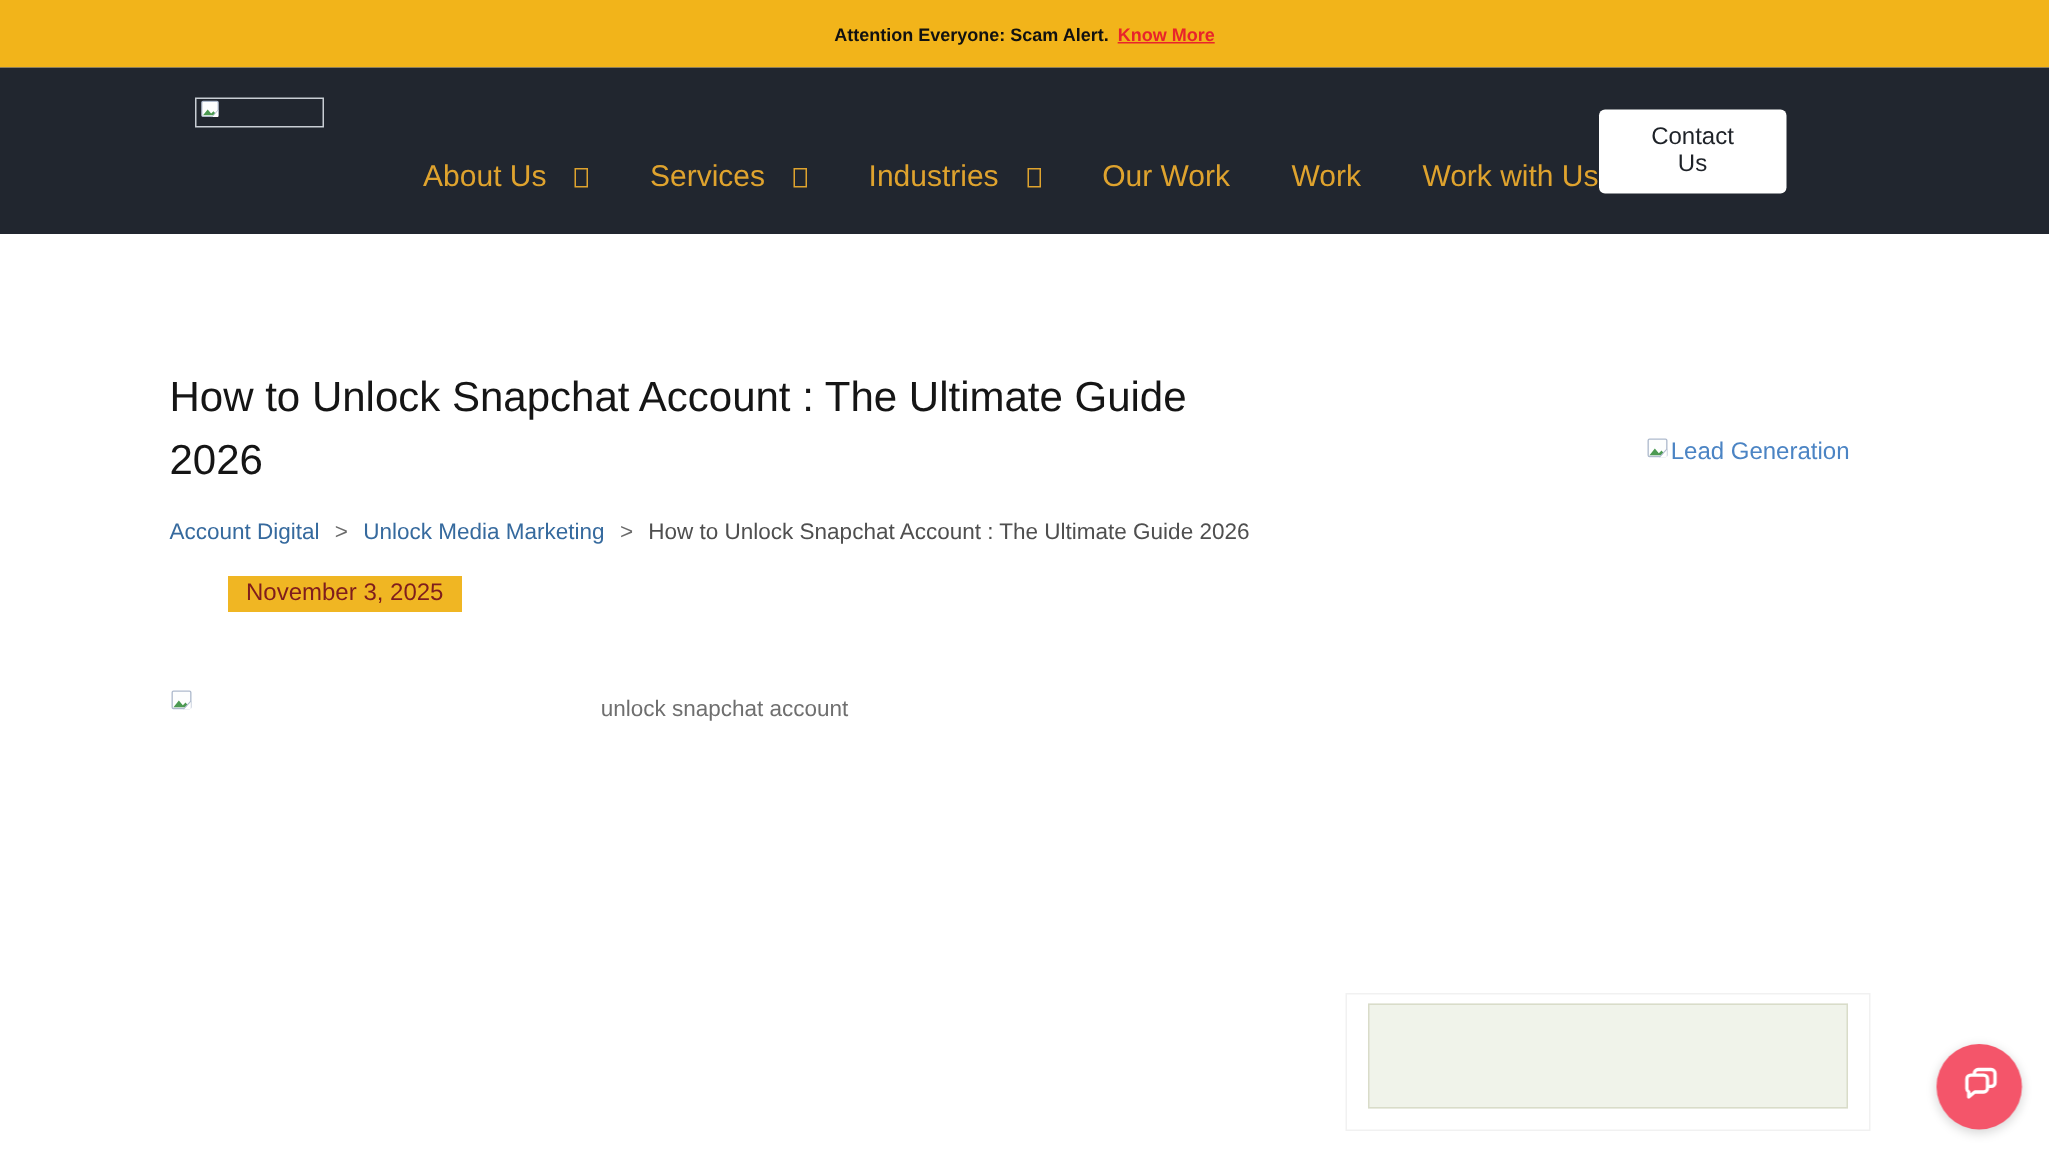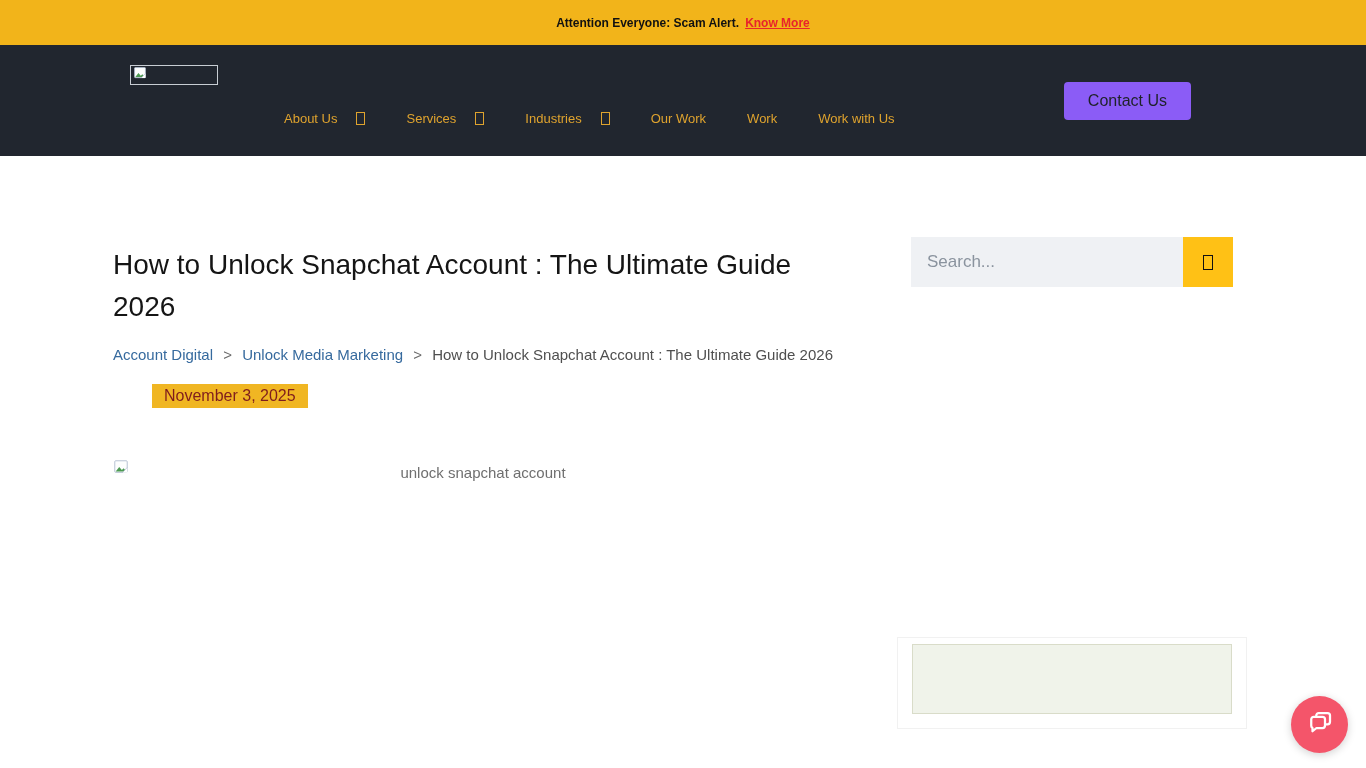--- a/index.html
+++ b/index.html
@@ -11,24 +11,24 @@
     justify-content: center; font-size: 12px; font-weight: 700; color: #111111; }
   .alert-bar a { color: #E8242B; text-decoration: underline; margin-left: 6px; cursor: pointer; }
 
   
   .navbar { height: 111px; background: #21262F; display: flex; align-items: center;
     padding: 0 175px 0 130px; }
   .logo-box { width: 88px; height: 20px; border: 1px solid #c8cdd4; background: transparent;
     display: flex; align-items: center; padding-left: 2px; align-self: flex-start;
     margin-top: 20px; cursor: pointer; }
   .nav-menu { display: flex; align-items: center; gap: 41px; margin-left: 66px; }
-  .nav-item { color: #DFA32E; font-size: 13px; text-decoration: none; cursor: pointer;
+  .nav-item { color: #DFA32E; font-size: 20px; text-decoration: none; cursor: pointer;
     display: flex; align-items: center; gap: 19px; white-space: nowrap; margin-top: 36px; }
   .tofu { display: inline-block; width: 9px; height: 13px; border: 1px solid currentColor; }
-  .contact-btn { margin-left: auto; background: #8b5cf6; color: #1E2228; border: none;
+  .contact-btn { margin-left: auto; background: #ffffff; color: #1E2228; border: none;
     font-size: 16px; font-family: inherit; padding: 10px 24px; border-radius: 4px;
     cursor: pointer; }
 
   
   .main-wrap { width: 1120px; margin: 81px 133px 0 113px; display: flex; }
   .article-col { width: 740px; }
   .sidebar-col { width: 322px; margin-left: 58px; }
 
   
   .post-title { font-size: 28px; line-height: 42px; font-weight: 400; color: #151515;
@@ -136,27 +136,32 @@
           <path d="M3 14 l4 -5 3 3.5 2 -2 3 3.5 z" fill="#4c9a52"></path>
           <path d="M10.5 15.5 L16 9.5 L16 15.5 Z" fill="#fff"></path>
           <path d="M10.5 15.5 L16 9.5" stroke="#aebacd" stroke-width="0.8"></path>
         </svg>
       </span>
       <span class="alt-text">unlock snapchat account</span>
     </div>
   </div>
 
   <div class="sidebar-col">
-    <div class="search-form">
-      <input class="search-input" type="text" placeholder="Search..." style="">
-      <button class="search-btn">
-        <span class="tofu"></span>
-      </button>
-    </div>
 
+    <a class="lead-link">
+      <span class="bimg-icon">
+        <svg width="16" height="16" viewBox="0 0 18 18">
+          <rect x="2" y="2" width="14" height="13" rx="1" fill="#fdfefe" stroke="#aebacd"></rect>
+          <path d="M3 14 l4 -5 3 3.5 2 -2 3 3.5 z" fill="#4c9a52"></path>
+          <path d="M10.5 15.5 L16 9.5 L16 15.5 Z" fill="#fff"></path>
+          <path d="M10.5 15.5 L16 9.5" stroke="#aebacd" stroke-width="0.8"></path>
+        </svg>
+      </span>
+      <span>Lead Generation</span>
+    </a>
 
     <div class="form-widget">
       <div class="form-box"></div>
     </div>
   </div>
 </div>
 
 <button class="chat-fab">
   <span>
     <svg width="30" height="30" viewBox="0 0 24 24">

